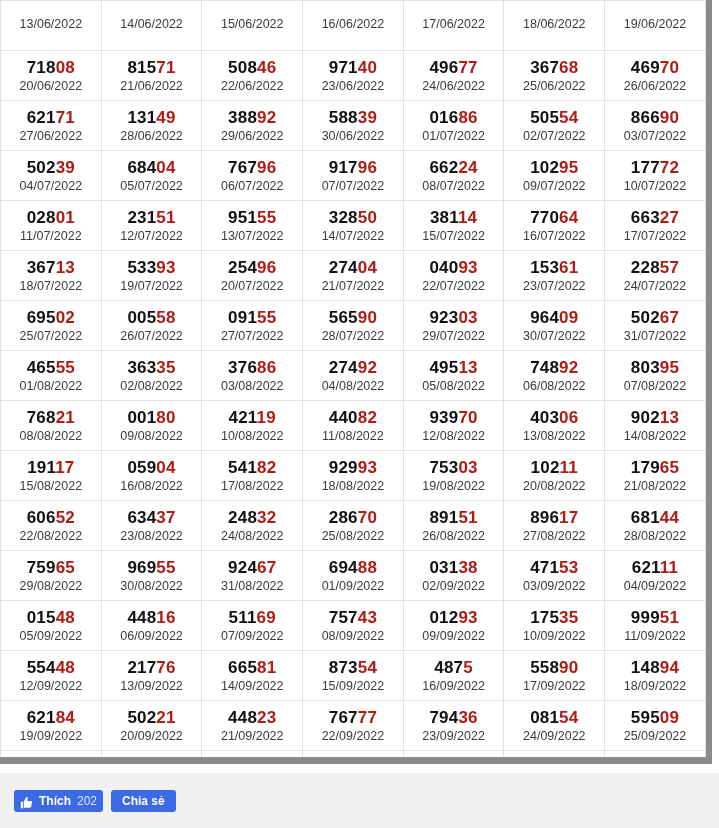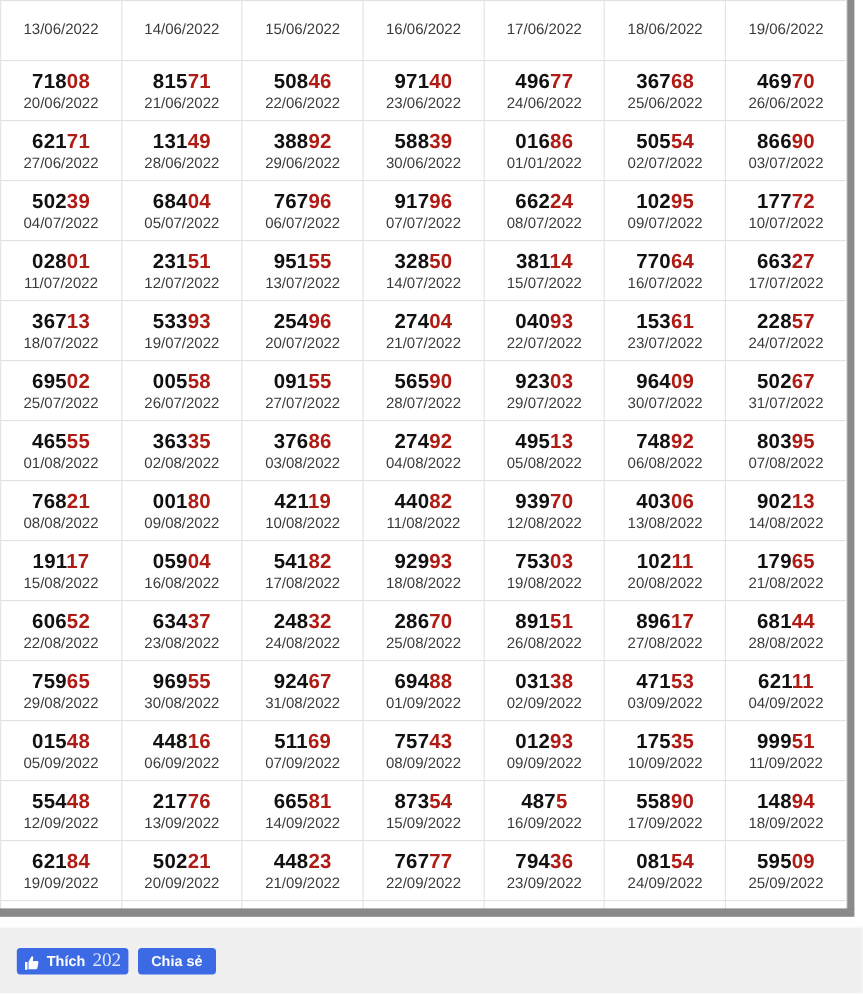--- a/index.html
+++ b/index.html
@@ -88,21 +88,21 @@
     border: none;
     border-radius: 3px;
     font-size: 12px;
     font-weight: bold;
     font-family: "Liberation Sans", "DejaVu Sans", sans-serif;
     cursor: pointer;
     line-height: 22px;
     white-space: nowrap;
   }
   .fb-btn.share { margin-left: 8px; padding: 3px 11px; }
-  .fb-count { font-weight: normal; color: #dfe6fb; font-size: 16px; font-family: Liberation Serif, serif; }
+  .fb-count { font-weight: normal; color: #dfe6fb; font-size: 12px; }
   .thumb-icon { display: inline-block; width: 13px; height: 13px; }
 </style>
 </head>
 <body>
 
 <div id="root">
 
   <div class="table-viewport">
     <table class="results">
       <colgroup>
@@ -180,21 +180,21 @@
             <td>
               <span class="num">388<span class="tail">92</span></span>
               <span class="dt">29/06/2022</span>
             </td>
             <td>
               <span class="num">588<span class="tail">39</span></span>
               <span class="dt">30/06/2022</span>
             </td>
             <td>
               <span class="num">016<span class="tail">86</span></span>
-              <span class="dt">01/01/2022</span>
+              <span class="dt">01/07/2022</span>
             </td>
             <td class="weekend">
               <span class="num">505<span class="tail">54</span></span>
               <span class="dt">02/07/2022</span>
             </td>
             <td class="weekend">
               <span class="num">866<span class="tail">90</span></span>
               <span class="dt">03/07/2022</span>
             </td>
           </tr>

